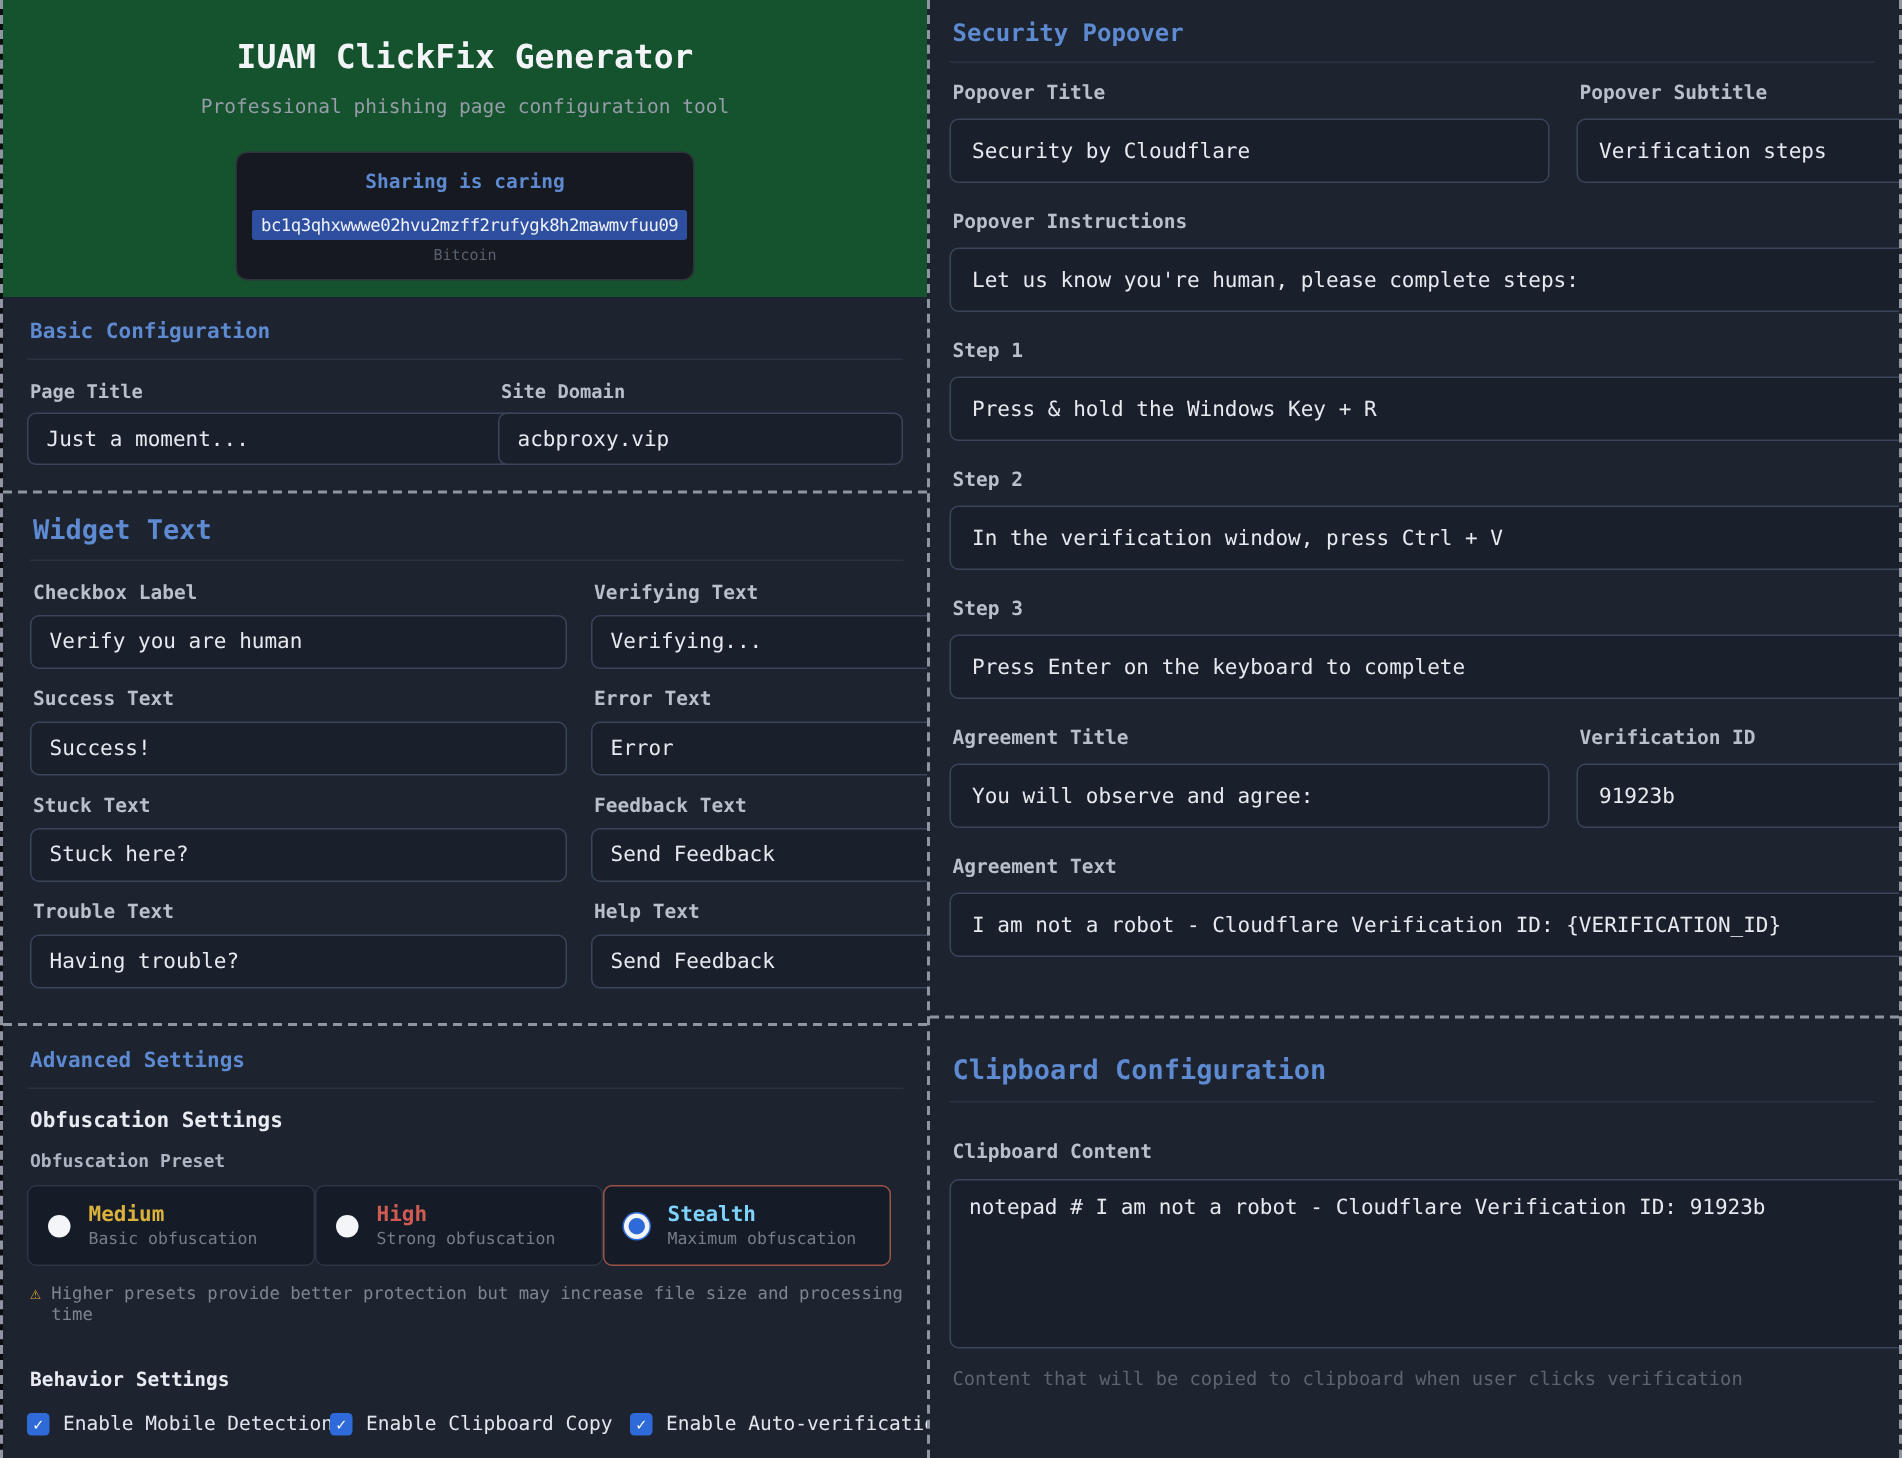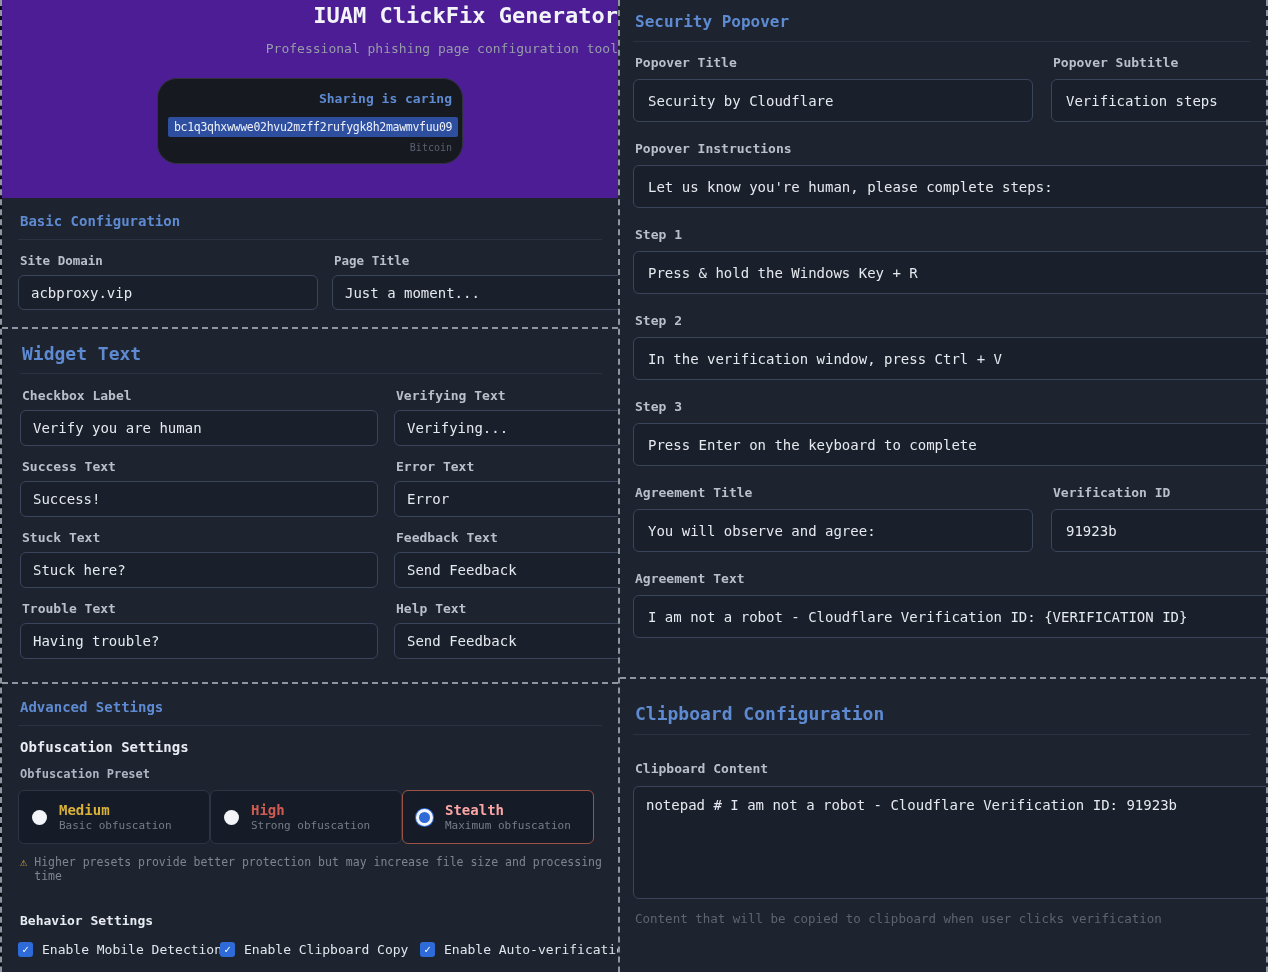--- a/index.html
+++ b/index.html
@@ -46,28 +46,28 @@
     background:#1a202b;border:1px solid #3a455b;border-radius:6px;
     color:#e6e9ef;font-family:inherit;font-size:14px;
     padding:8px 12px;outline:none;
   }
   .tinput{height:35px;}
   .bleed{width:calc(100% + 30px);}
   .row{margin-bottom:14px;}
   .grid2{display:grid;grid-template-columns:300px 1fr;column-gap:14px;}
   
   .header{
-    background:#4c1d95;height:198px;box-sizing:border-box;
-    text-align:right;padding-top:1px;
+    background:#14532d;height:198px;box-sizing:border-box;
+    text-align:center;padding-top:24px;
   }
   .app-title{font-size:22px;font-weight:bold;color:#f2f4f8;line-height:30px;}
   .app-subtitle{font-size:13px;color:#969da8;margin-top:10px;}
   .share-card{
     width:306px;margin:22px auto 0 auto;background:#16191f;
-    border:1px solid #2e323a;border-radius:20px;padding:12px 10px 10px 10px;
+    border:1px solid #2e323a;border-radius:8px;padding:12px 10px 10px 10px;
     box-sizing:border-box;
   }
   .share-title{color:#5e8ad1;font-weight:bold;font-size:13px;margin-bottom:10px;}
   .share-address{
     display:inline-block;background:#2e4fa0;color:#eef1f8;
     font-size:11.5px;padding:3px 6px;border-radius:2px;letter-spacing:-0.3px;
   }
   .share-network{color:#596070;font-size:10px;margin-top:5px;}
   
   .panel-site{height:129px;padding-bottom:0;}
@@ -90,21 +90,21 @@
   }
   .preset.on{border-color:#9c5347;}
   .radio{
     width:15px;height:15px;border-radius:50%;background:#f3f5f8;flex:0 0 15px;
   }
   .radio.on{background:#2e6bd9;border:3px solid #f3f5f8;width:11px;height:11px;flex-basis:11px;box-shadow:0 0 0 1px #2e6bd9;}
   .preset-name{font-size:14px;font-weight:bold;line-height:17px;}
   .preset-desc{font-size:11px;color:#767d88;line-height:14px;}
   .c-gold{color:#d9b13b;}
   .c-red{color:#cf5b52;}
-  .c-purple{color:#fca5a5;}
+  .c-purple{color:#7dd3fc;}
   .warn-row{display:flex;gap:7px;align-items:flex-start;margin:11px 0 0 2px;}
   .warn-icon{color:#e3aa3d;font-size:12px;line-height:14px;}
   .warn-text{font-size:11.5px;color:#7e8590;line-height:14px;}
   .behavior{margin-top:30px;}
   .cb-grid{display:grid;grid-template-columns:202px 200px auto;row-gap:27px;margin-top:14px;}
   .cb-item{display:flex;align-items:center;gap:9px;cursor:pointer;}
   .cb{
     width:15px;height:15px;border-radius:3px;background:#f3f5f8;flex:0 0 15px;
     display:flex;align-items:center;justify-content:center;
     font-size:11px;color:#fff;box-sizing:border-box;
@@ -140,26 +140,26 @@
         </div>
         <div class="share-network">Bitcoin</div>
       </div>
     </div>
 
     <div class="panel panel-site">
       <div class="sec-heading">Basic Configuration</div>
       <div class="divider"></div>
       <div class="grid2">
         <div>
+          <div class="flabel">Page Title</div>
+          <input class="tinput bleed" value="Just a moment..." style="">
+        </div>
+        <div>
           <div class="flabel">Site Domain</div>
           <input class="tinput" value="acbproxy.vip" style="">
-        </div>
-        <div>
-          <div class="flabel">Page Title</div>
-          <input class="tinput bleed" value="Just a moment..." style="">
         </div>
       </div>
     </div>
 
     <div class="panel panel-widget dash-top">
       <div class="sec-heading big">Widget Text</div>
       <div class="divider"></div>
       <div class="wgrid">
         <div class="row">
           <div class="flabel">Checkbox Label</div>

